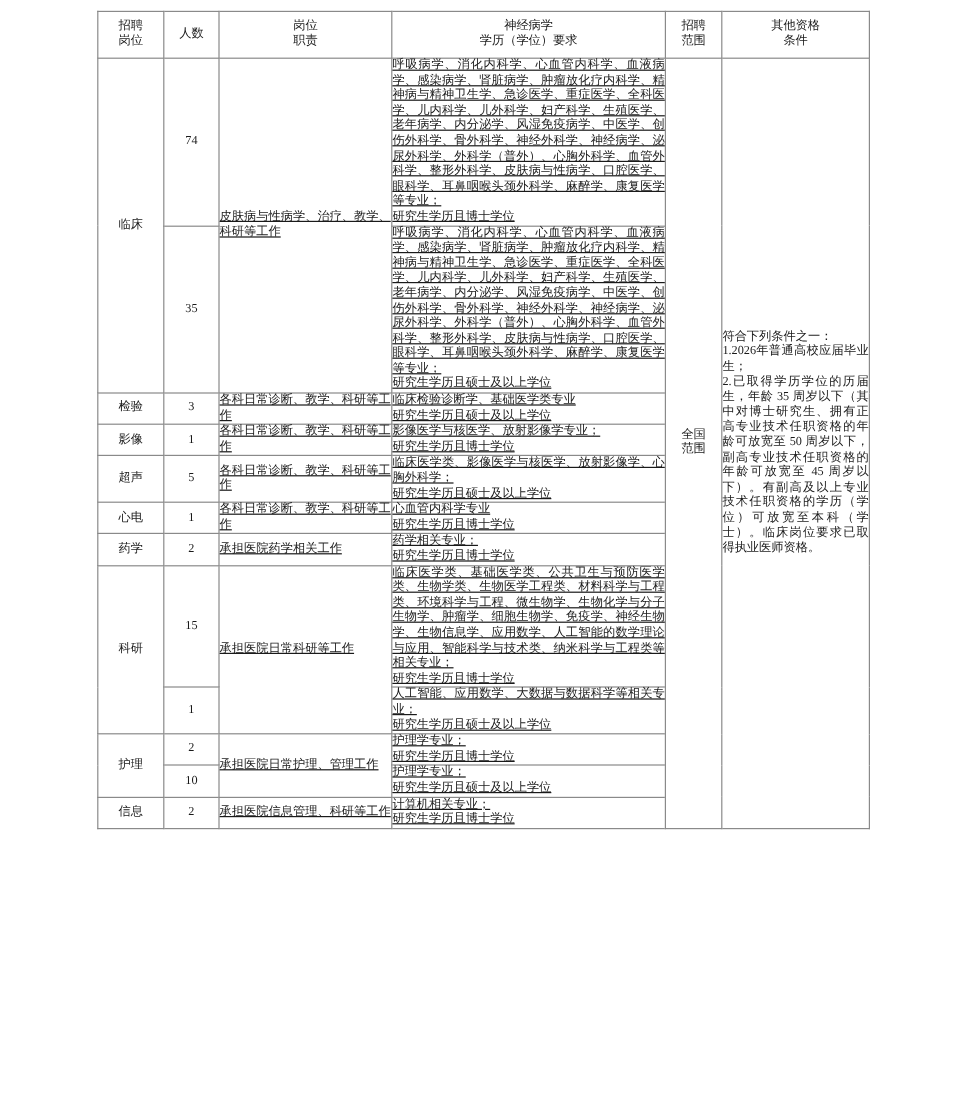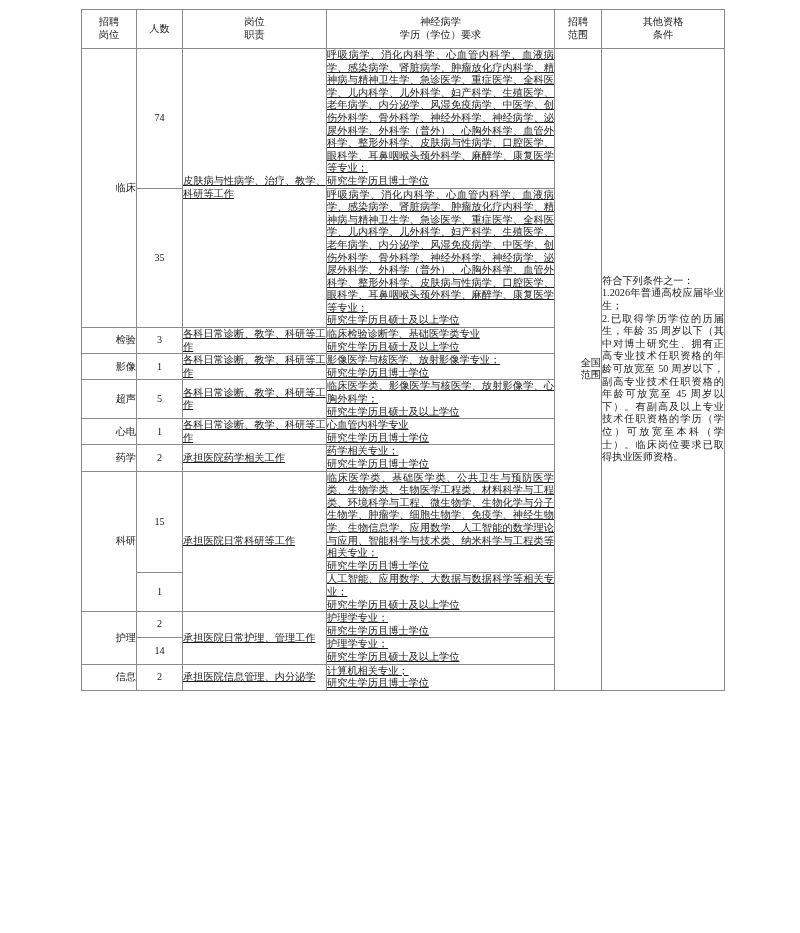--- a/index.html
+++ b/index.html
@@ -47,21 +47,21 @@
   .hdr {
     text-align: center;
     height: 38px;
     line-height: 14.5px;
     font-size: 11.2px;
     padding: 2px 1px;
   }
   .hdr span { display: block; }
 
   .cell-center {
-    text-align: right;
+    text-align: center;
     padding: 2px 2px;
   }
   .cell-text {
     text-align: left;
     padding: 3px 4px 3px 5px;
     vertical-align: middle;
     text-decoration: underline;
   }
   .cell-text.major {
     text-align: justify;
@@ -71,21 +71,20 @@
     text-align: left;
     padding: 3px 4px 3px 5px;
     vertical-align: middle;
     line-height: 12.8px;
     text-align: justify;
     text-justify: inter-ideograph;
     margin-left: 32px;
   }
   .num {
     font-size: 10.5px;
-    text-align: center;
     margin-top: 28px;
   }
   .vtext { white-space: pre-line; }
 </style>
 </head>
 <body>
 
 <div id="page">
 
   <table class="recruit">
@@ -190,27 +189,27 @@
 研究生学历且硕士及以上学位</td>
         </tr>
         <tr>
           <td class="cell-center" rowspan="2">护理</td>
           <td class="cell-center num">2</td>
           <td class="cell-text vtext" rowspan="2">承担医院日常护理、管理工作</td>
           <td class="cell-text major vtext">护理学专业；
 研究生学历且博士学位</td>
         </tr>
         <tr>
-          <td class="cell-center num">14</td>
+          <td class="cell-center num">10</td>
           <td class="cell-text major vtext">护理学专业；
 研究生学历且硕士及以上学位</td>
         </tr>
         <tr>
           <td class="cell-center" rowspan="1">信息</td>
           <td class="cell-center num">2</td>
-          <td class="cell-text vtext" rowspan="1">承担医院信息管理、内分泌学</td>
+          <td class="cell-text vtext" rowspan="1">承担医院信息管理、科研等工作</td>
           <td class="cell-text major vtext">计算机相关专业；
 研究生学历且博士学位</td>
         </tr>
       </tbody>
   </table>
 
 </div>
 
 </body></html>

